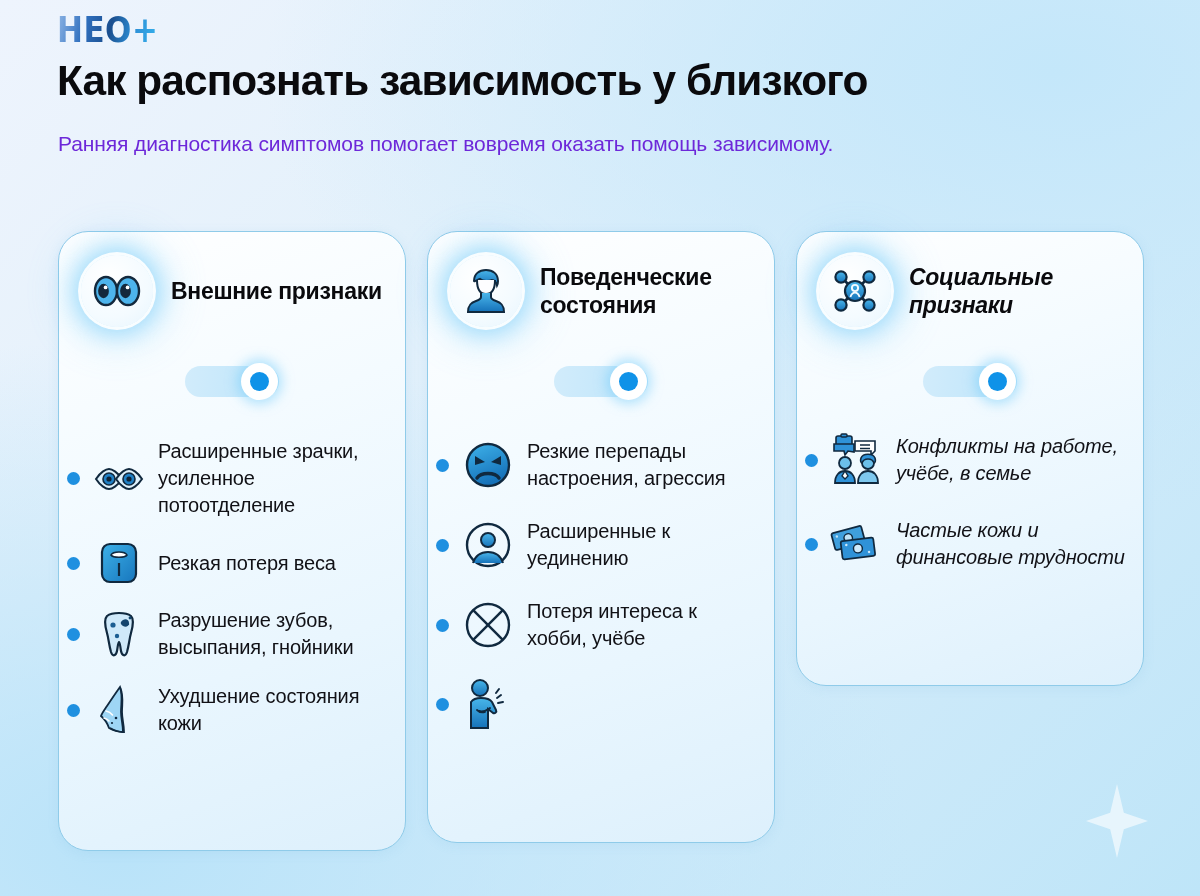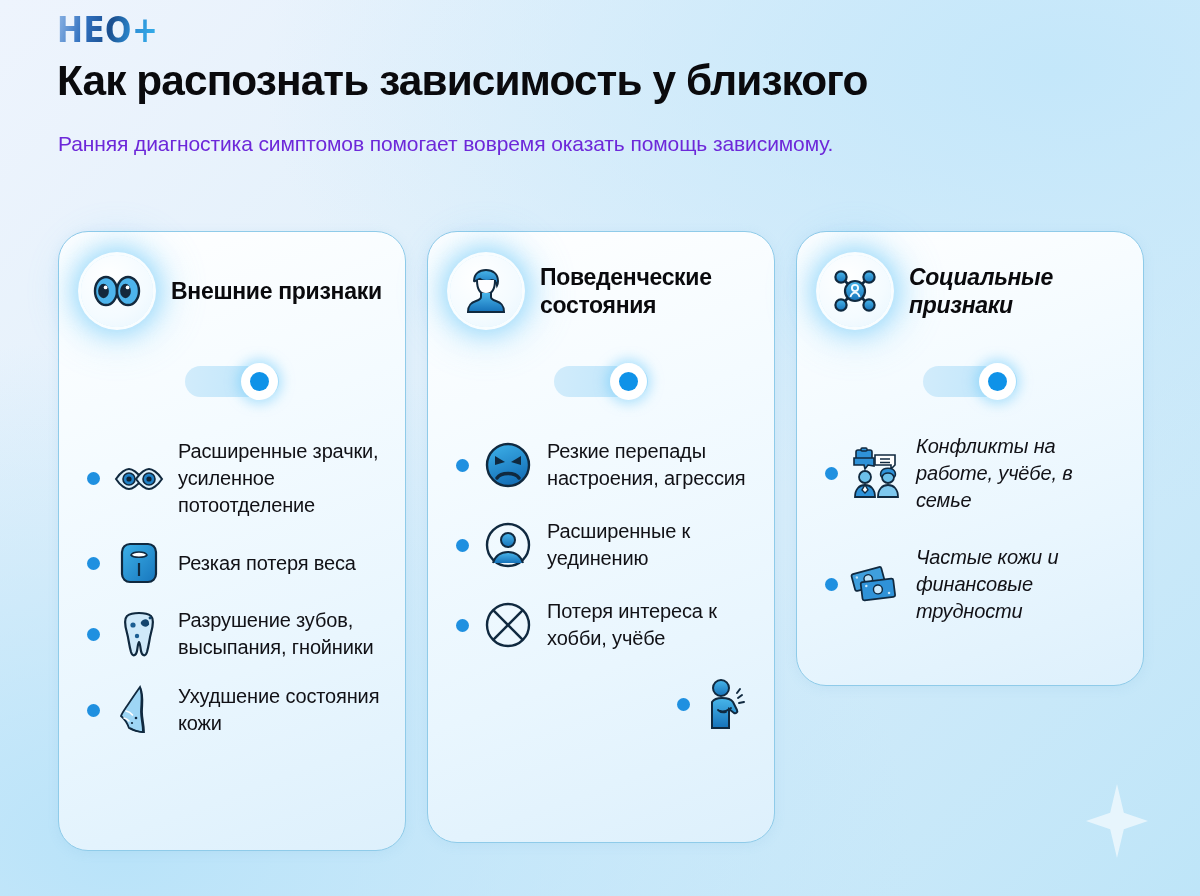--- a/index.html
+++ b/index.html
@@ -155,26 +155,26 @@
   .toggle .knob::after {
     content: "";
     width: 19px;
     height: 19px;
     border-radius: 50%;
     background: #0f92e8;
   }
 
   
   .list {
-    padding: 41px 18px 0 28px;
+    padding: 41px 18px 0 8px;
     display: flex;
     flex-direction: column;
   }
   .card.c1 .list { gap: 22px; }
-  .card.c2 .list { gap: 26px; align-items: flex-end; }
+  .card.c2 .list { gap: 26px; }
   .card.c3 .list { gap: 30px; padding-top: 36px; }
 
   .list-item {
     display: flex;
     align-items: center;
     gap: 12px;
   }
   .bullet {
     flex: 0 0 auto;
     width: 13px;

